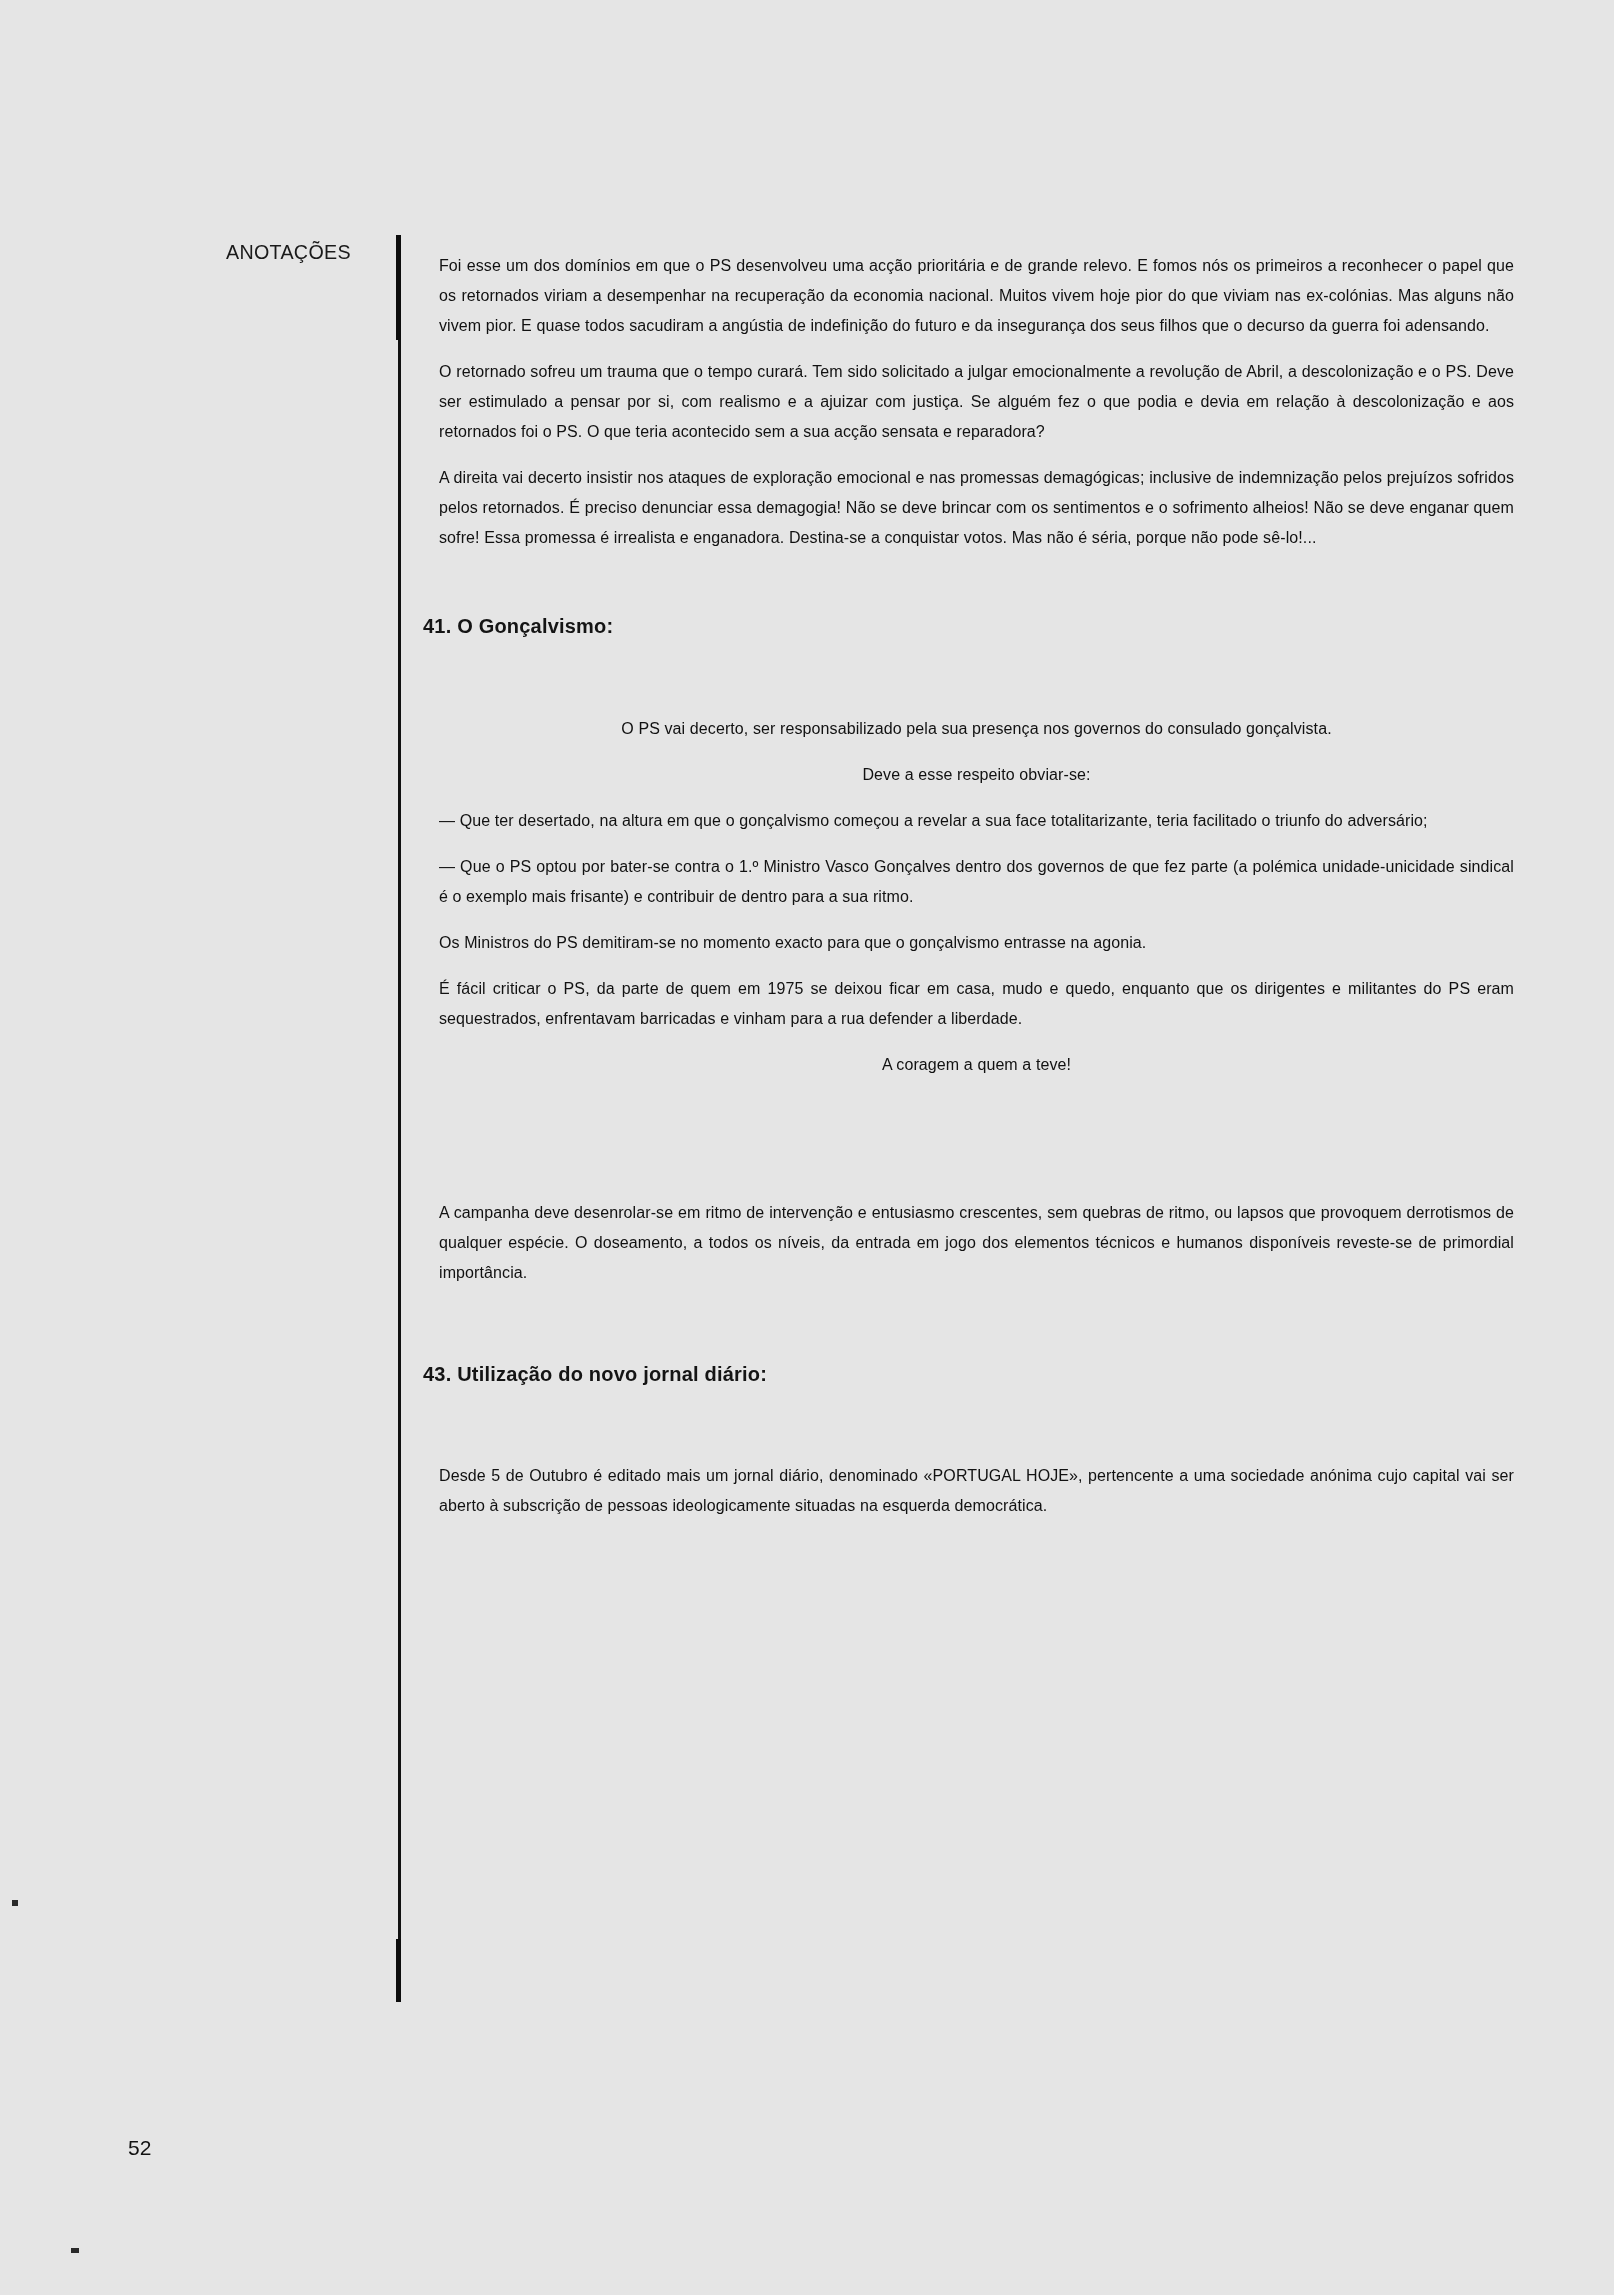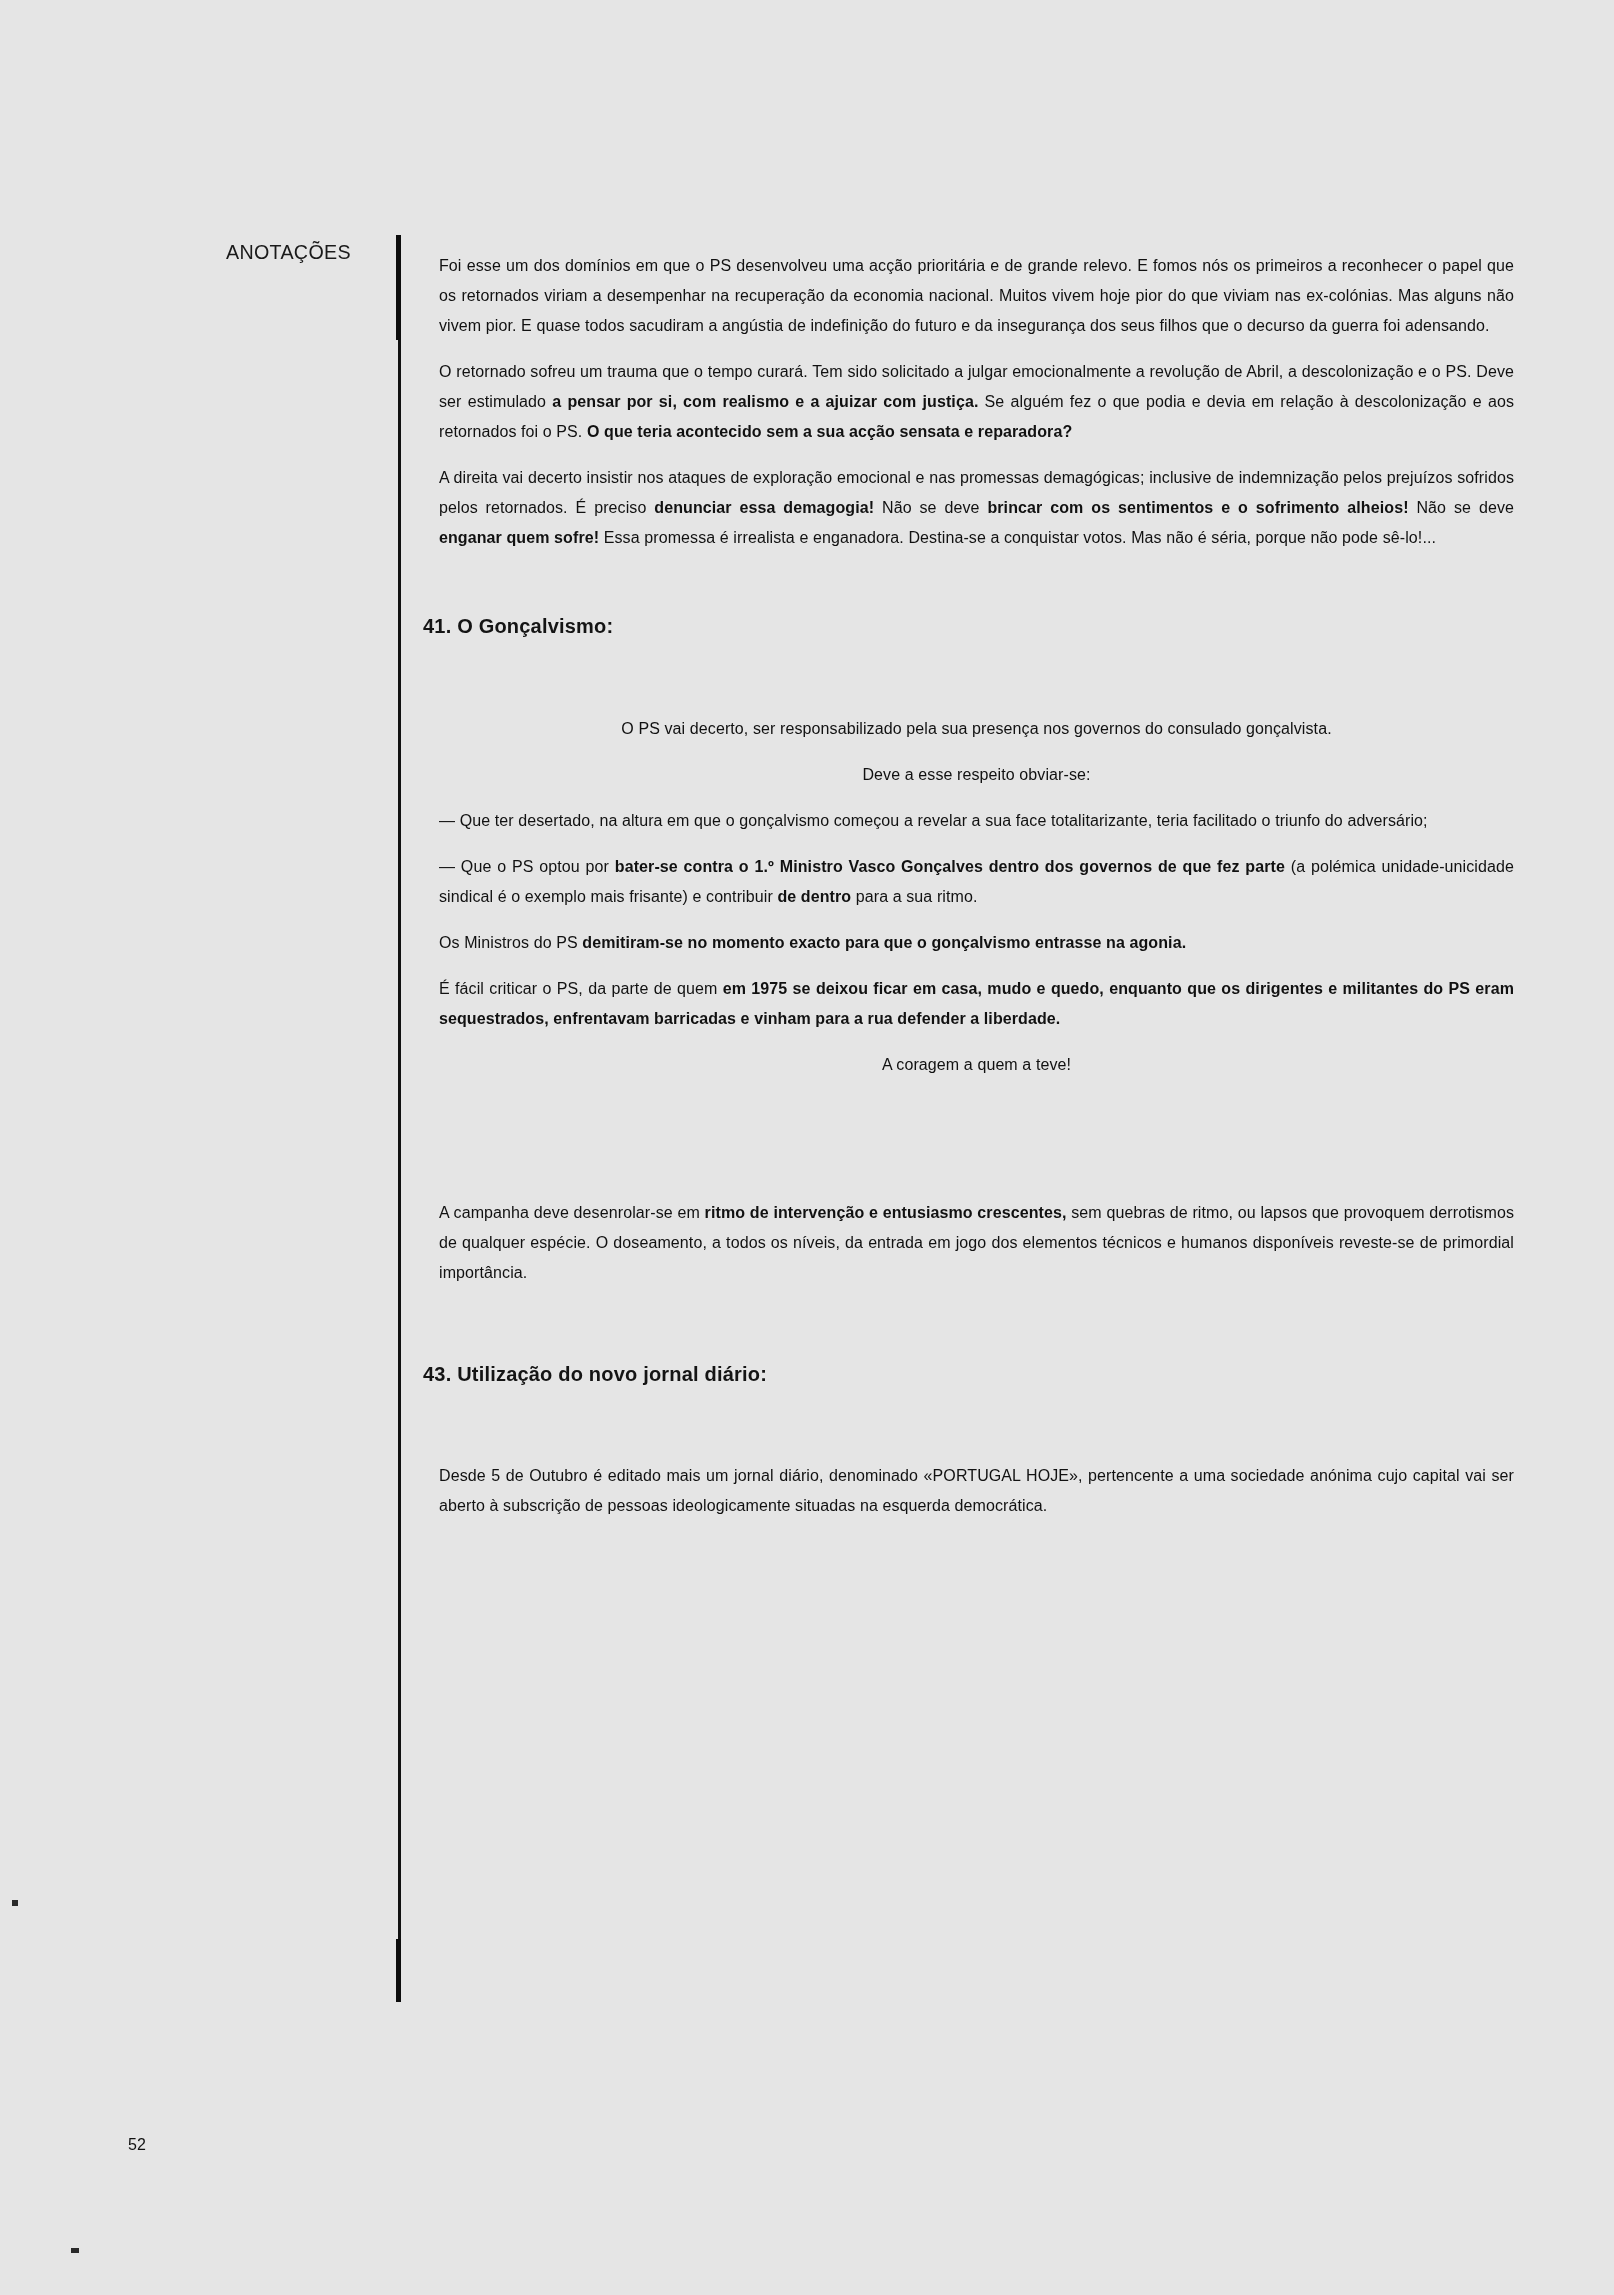--- a/index.html
+++ b/index.html
@@ -64,38 +64,38 @@
     text-align: justify;
     text-justify: inter-word;
     color: #111111;
     letter-spacing: 0.1px;
   }
 
   .col p.nojust {
     text-align: center;
   }
 
-  b, .b { font-weight: bold; }
+  b, .b { font-weight: normal; }
   .gap-md { height: 30px; }
   .gap-lg { height: 43px; }
   .gap-xl { height: 56px; }
 
   .heading {
     font-size: 20px;
     font-weight: bold;
     line-height: 29.5px;
     letter-spacing: 0.2px;
   }
 
   
   .page-number {
     position: absolute;
     left: 128px;
     top: 2136px;
-    font-size: 16px;
+    font-size: 21px;
     color: #111111;
   }
 
   
   .speck {
     position: absolute;
     background: #2a2a2a;
   }
 </style>
 </head>

